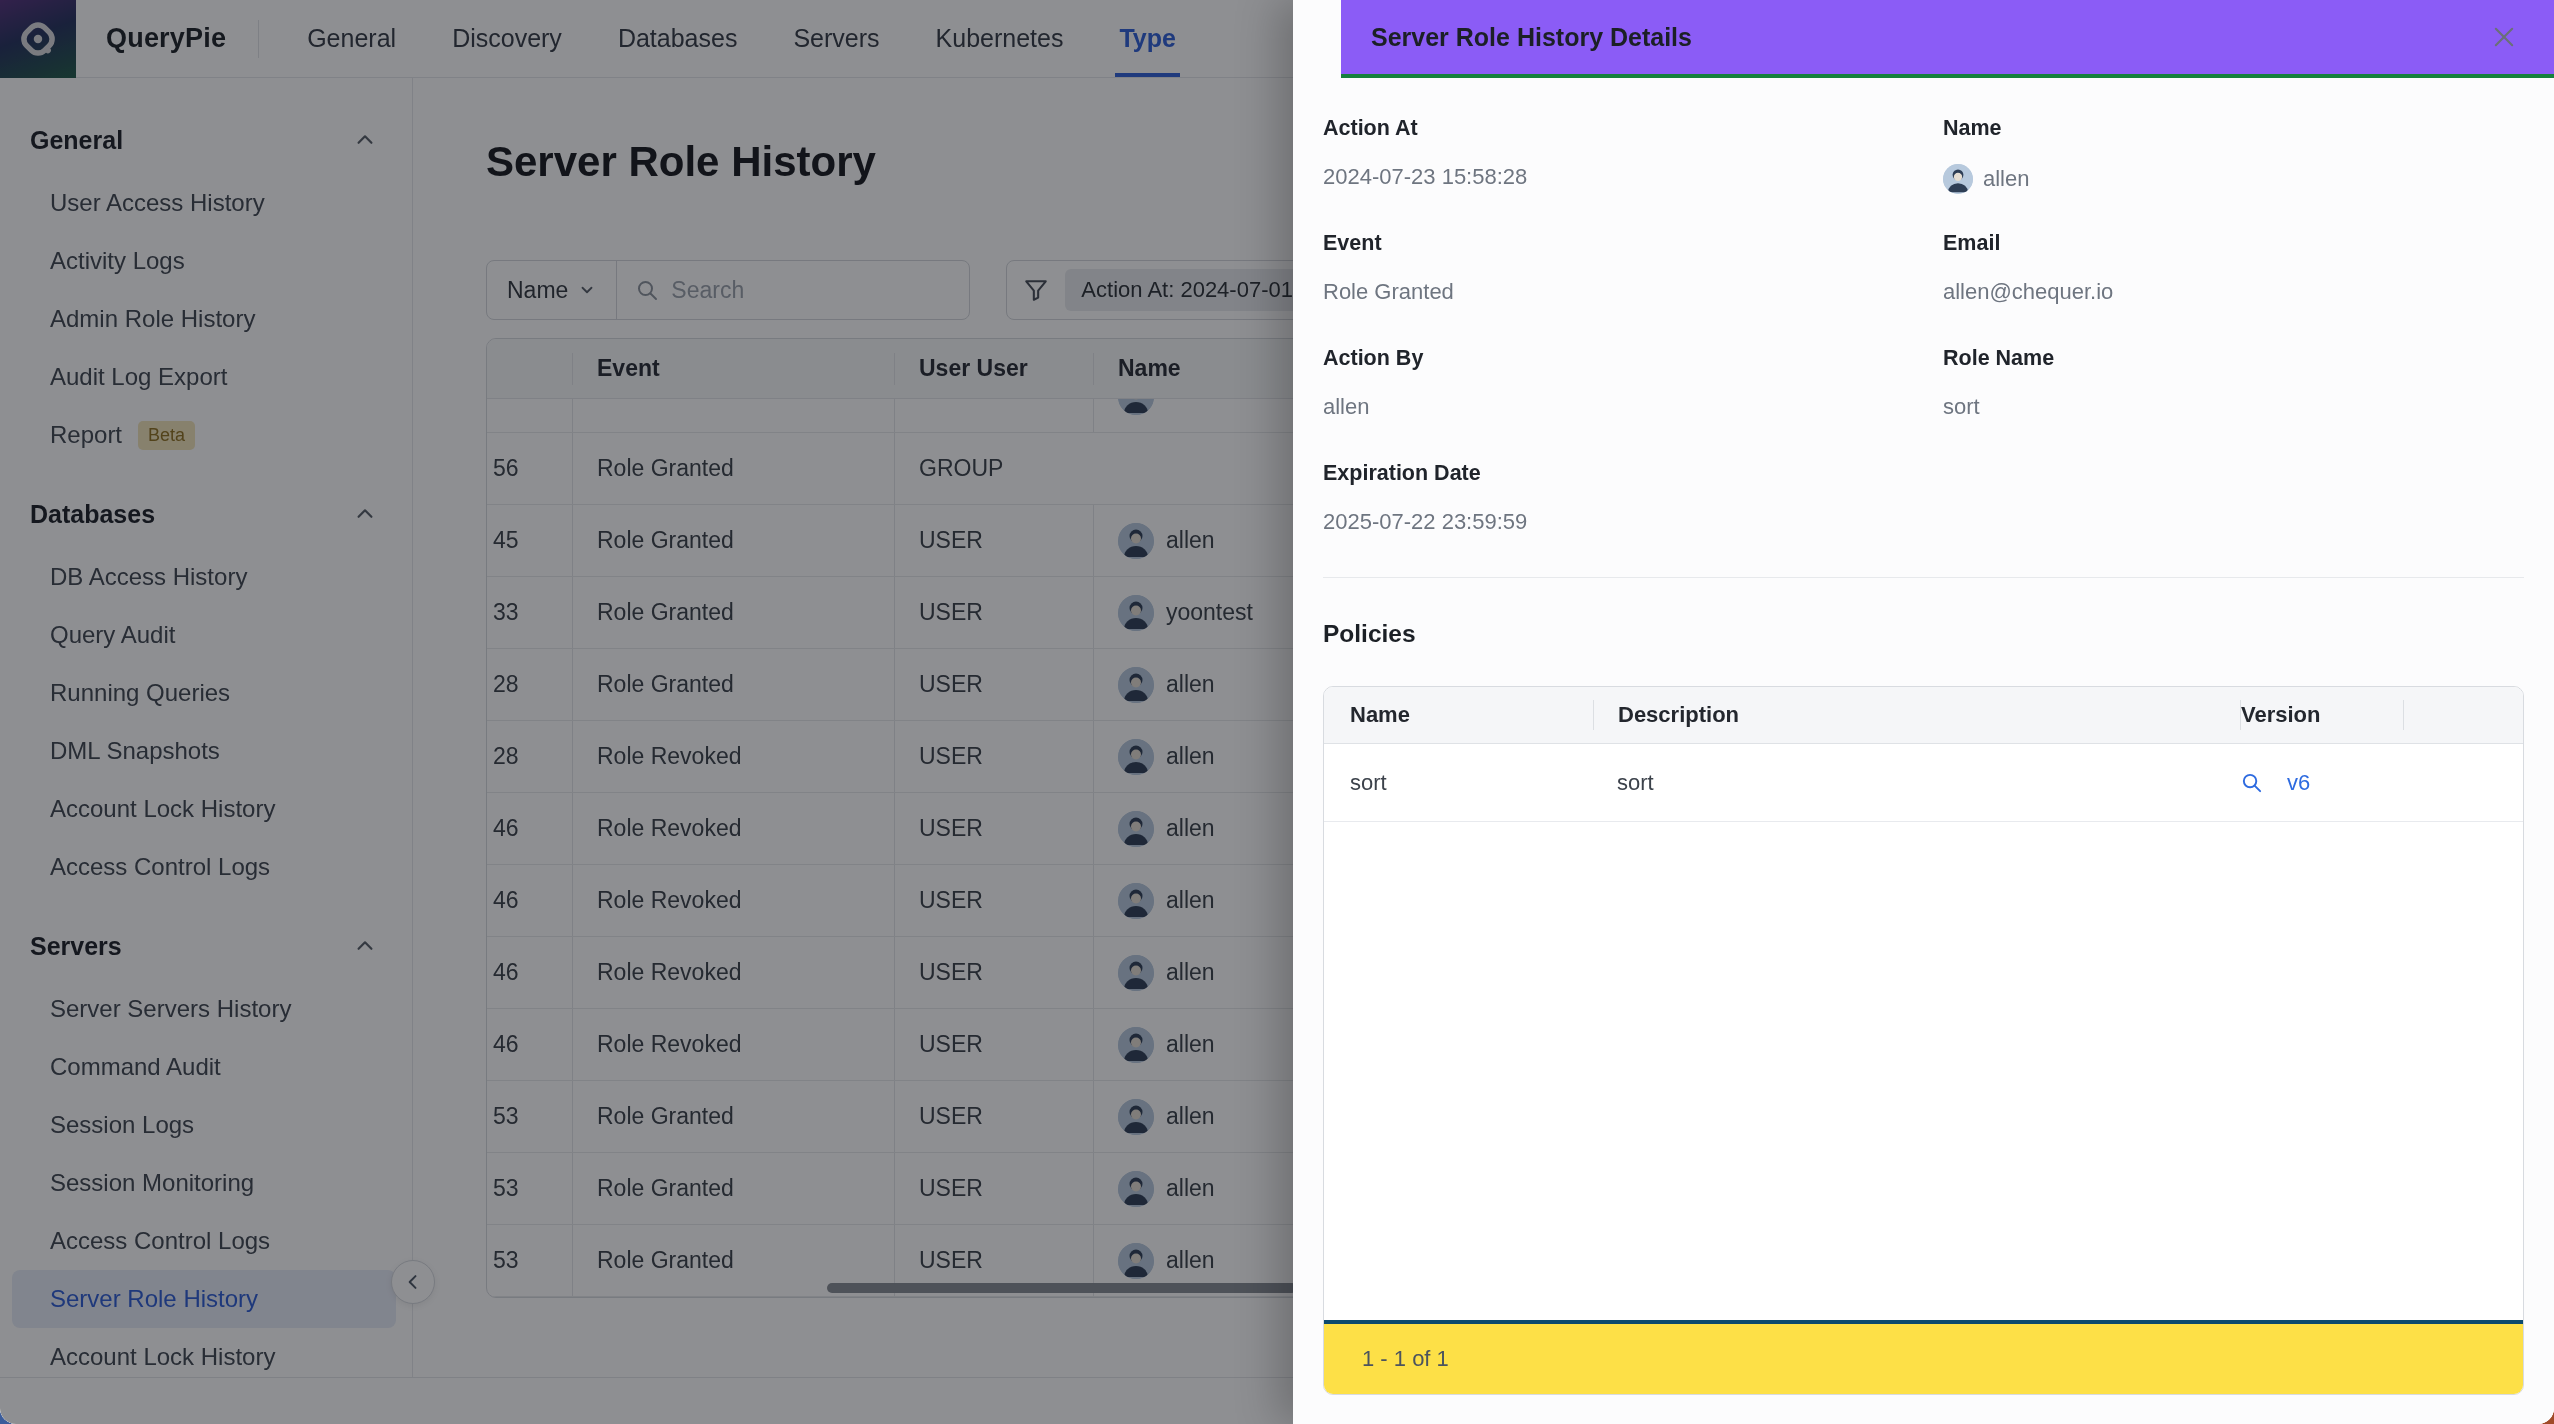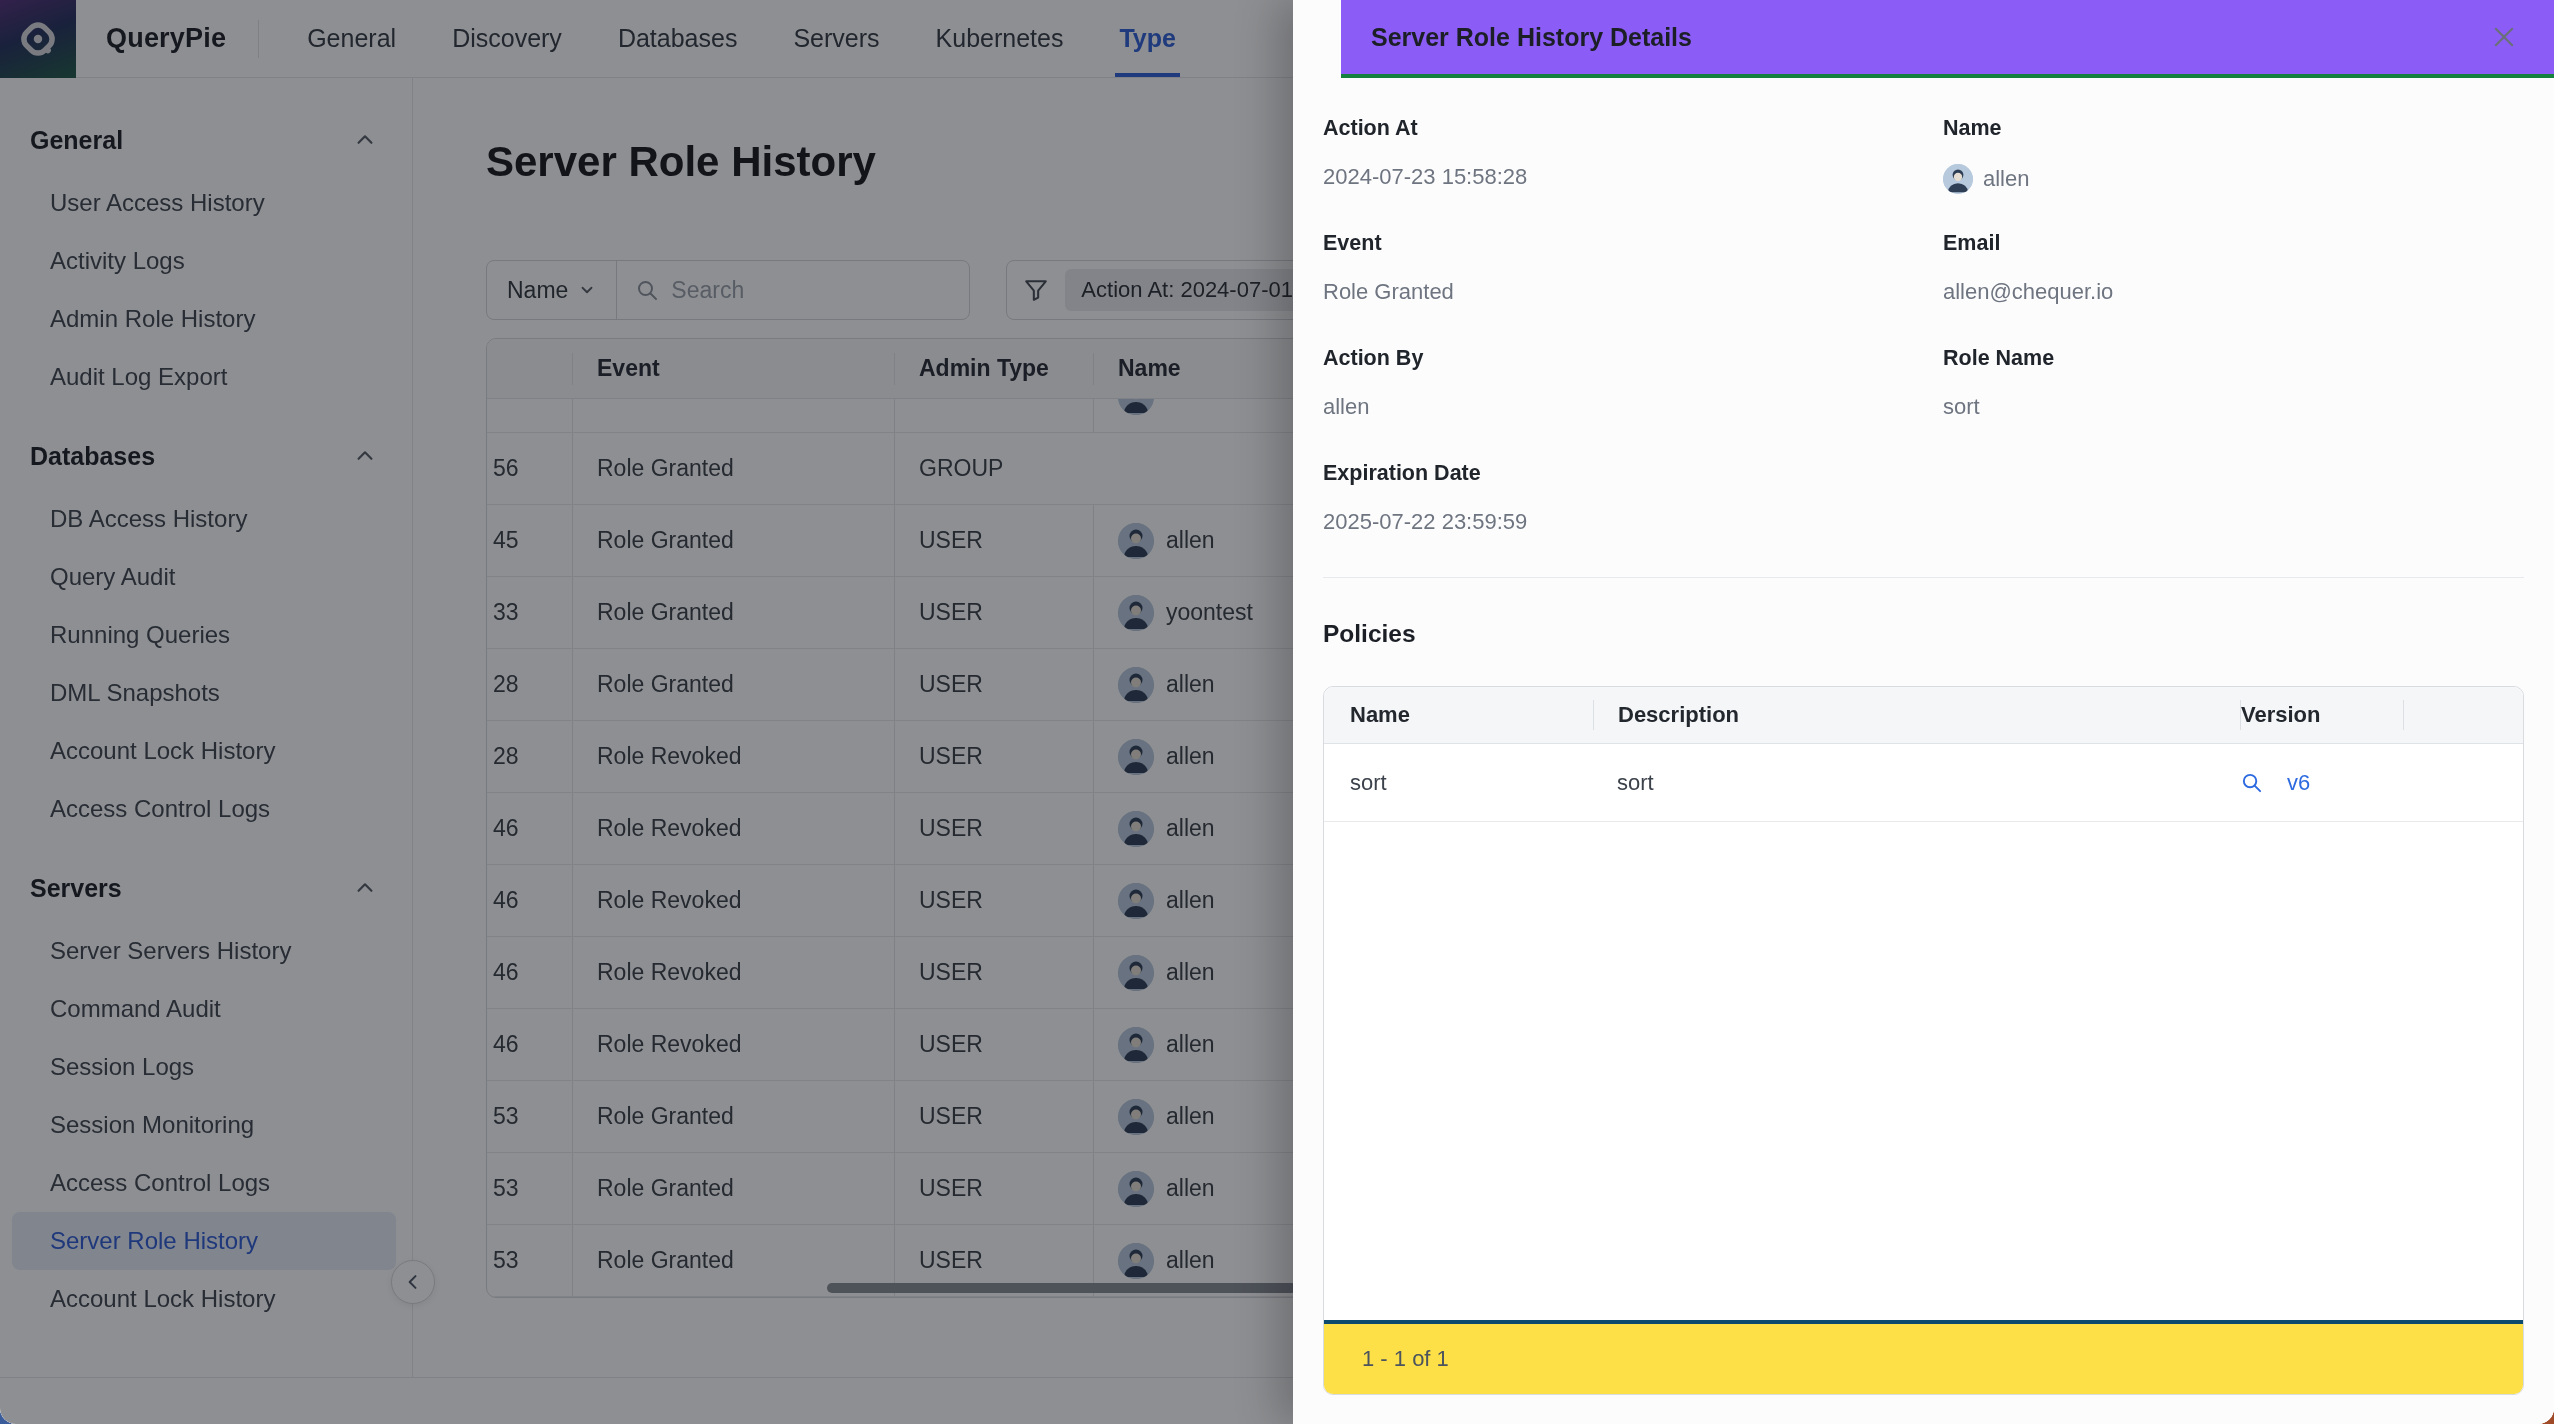--- a/index.html
+++ b/index.html
@@ -176,20 +176,24 @@
             <div class="sitem">
               <span>Admin Role History</span>
 
             </div>
 
             <div class="sitem">
               <span>Audit Log Export</span>
 
             </div>
 
+            <div class="sitem">
+              <span>Report</span>
+              <span class="beta">Beta</span>
+            </div>
 
         </div>
       </div>
       <div class="section">
         <div class="sec-h">
           <span class="sec-title">Databases</span>
           <svg class="sec-chevron" viewBox="0 0 24 24" fill="none" stroke="currentColor" stroke-width="2.4" stroke-linecap="round" stroke-linejoin="round">
               <polyline points="5 15 12 8 19 15"></polyline>
             </svg>
         </div>
@@ -299,21 +303,21 @@
               <path d="M3 4h18l-7 8.5V19l-4 2v-8.5L3 4z"></path>
             </svg>
           <div class="chip">Action At: 2024-07-01</div>
         </div>
       </div>
 
       <div class="dtable">
         <div class="thead">
           <div class="th c0"></div>
           <div class="th c1">Event</div>
-          <div class="th c2">Admin Type</div>
+          <div class="th c2">User User</div>
           <div class="th c3">Name</div>
         </div>
         <div class="partial-row">
           <div class="td c0"></div>
             <div class="td c1"></div>
             <div class="td c2"></div>
           <div class="td c3">
             <span class="avatar">
               <svg width="36" height="36" viewBox="0 0 36 36">
                   <circle cx="18" cy="18" r="18" fill="#b7c9dd"></circle>

